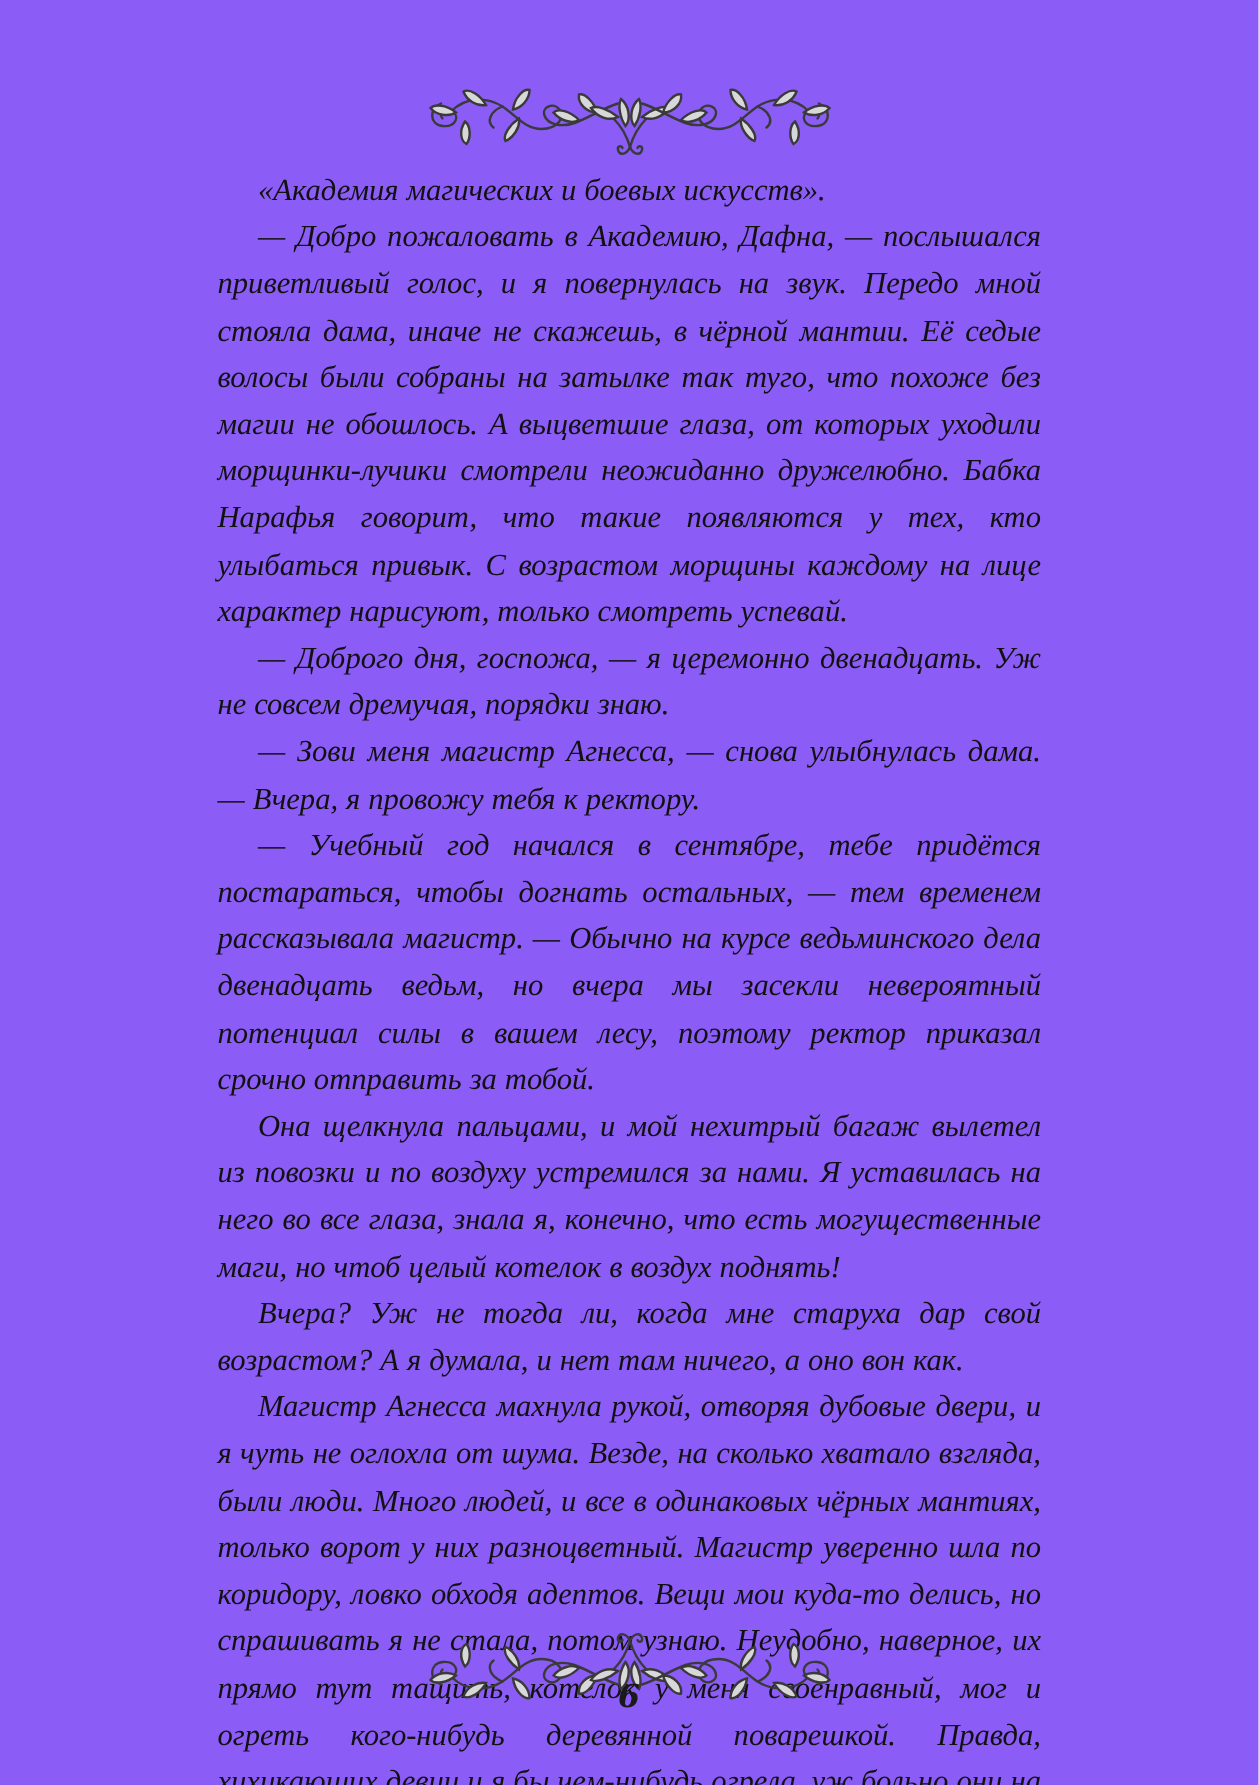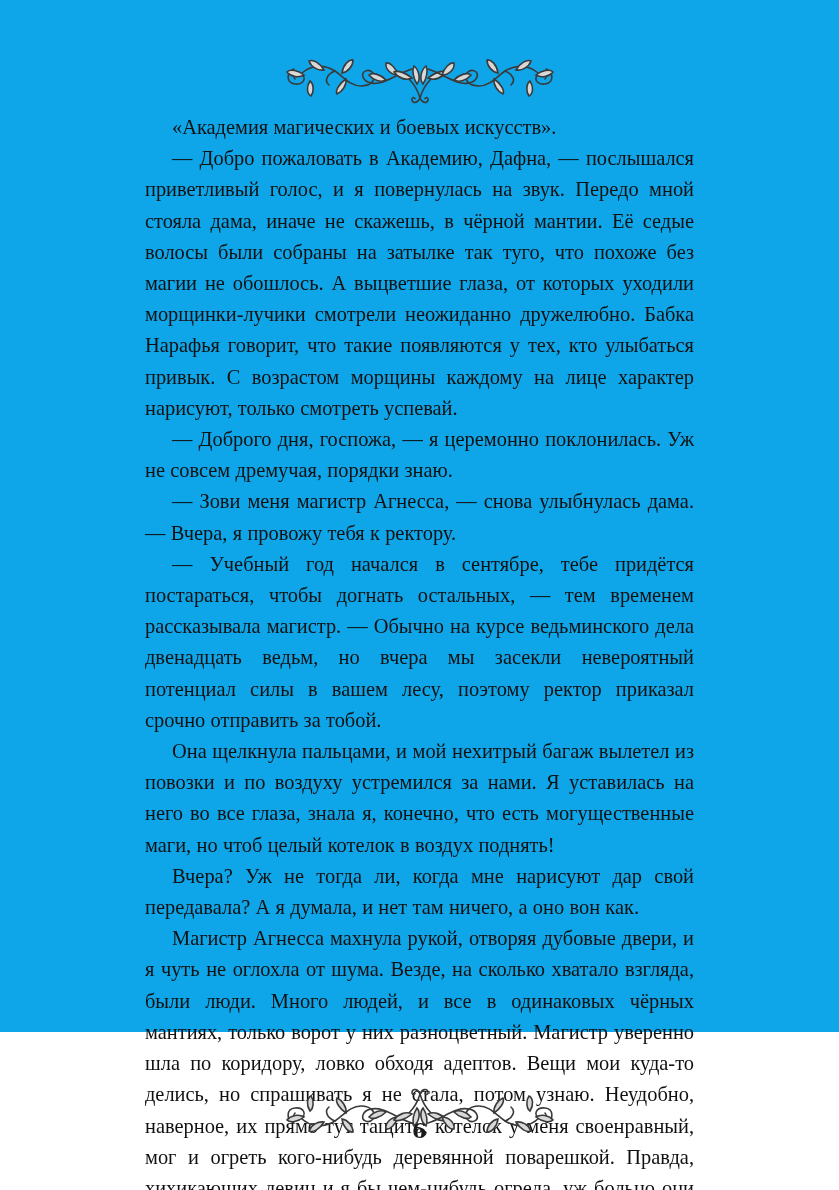--- a/index.html
+++ b/index.html
@@ -11,23 +11,24 @@
     width: 839px;
     height: 1190px;
     overflow: hidden;
     font-family: "Liberation Serif", "DejaVu Serif", serif;
     color: #111111;
   }
 
   .page {
     position: relative;
     width: 839px;
-    height: 1032px;
-    background: #0ea5e9;
+    height: 1190px;
+    background: #8b5cf6;
     box-sizing: border-box;
+    font-style: italic;
   }
 
   
   .ornament {
     position: absolute;
     left: 0;
     width: 839px;
     display: flex;
     align-items: center;
     justify-content: center;
@@ -117,25 +118,25 @@
         <path d="M214 31 C220 35 225 42 223 46 C218 44 213 37 214 31 Z" fill="#d8d8d8"></path>
         <path d="M174 32 C180 26 188 24 191 27 C187 32 179 35 174 32 Z" fill="#d8d8d8"></path>
         <path d="M162 27 C164 20 170 14 174 15 C175 21 169 27 162 27 Z" fill="#d8d8d8"></path>
       </g>
     </svg>
   </div>
 
   <div class="body-text">
     <p class="para first">«Академия магических и боевых искусств».</p>
     <p class="para">— Добро пожаловать в Академию, Дафна, — послышался приветливый голос, и я повернулась на звук. Передо мной стояла дама, иначе не скажешь, в чёрной мантии. Её седые волосы были собраны на затылке так туго, что похоже без магии не обошлось. А выцветшие глаза, от которых уходили морщинки-лучики смотрели неожиданно дружелюбно. Бабка Нарафья говорит, что такие появляются у тех, кто улыбаться привык. С возрастом морщины каждому на лице характер нарисуют, только смотреть успевай.</p>
-    <p class="para">— Доброго дня, госпожа, — я церемонно поклонилась. Уж не совсем дремучая, порядки знаю.</p>
+    <p class="para">— Доброго дня, госпожа, — я церемонно двенадцать. Уж не совсем дремучая, порядки знаю.</p>
     <p class="para">— Зови меня магистр Агнесса, — снова улыбнулась дама. — Вчера, я провожу тебя к ректору.</p>
     <p class="para">— Учебный год начался в сентябре, тебе придётся постараться, чтобы догнать остальных, — тем временем рассказывала магистр. — Обычно на курсе ведьминского дела двенадцать ведьм, но вчера мы засекли невероятный потенциал силы в вашем лесу, поэтому ректор приказал срочно отправить за тобой.</p>
     <p class="para">Она щелкнула пальцами, и мой нехитрый багаж вылетел из повозки и по воздуху устремился за нами. Я уставилась на него во все глаза, знала я, конечно, что есть могущественные маги, но чтоб целый котелок в воздух поднять!</p>
-    <p class="para">Вчера? Уж не тогда ли, когда мне нарисуют дар свой передавала? А я думала, и нет там ничего, а оно вон как.</p>
+    <p class="para">Вчера? Уж не тогда ли, когда мне старуха дар свой возрастом? А я думала, и нет там ничего, а оно вон как.</p>
     <p class="para">Магистр Агнесса махнула рукой, отворяя дубовые двери, и я чуть не оглохла от шума. Везде, на сколько хватало взгляда, были люди. Много людей, и все в одинаковых чёрных мантиях, только ворот у них разноцветный. Магистр уверенно шла по коридору, ловко обходя адептов. Вещи мои куда-то делись, но спрашивать я не стала, потом узнаю. Неудобно, наверное, их прямо тут тащить, котелок у меня своенравный, мог и огреть кого-нибудь деревянной поварешкой. Правда, хихикающих девиц и я бы чем-нибудь огрела, уж больно они на меня косились, кто-то даже пальцем показывал.</p>
   </div>
 
   <div class="ornament ornament-bottom">
     <svg width="280" height="58" viewBox="0 0 280 58" fill="none" xmlns="http://www.w3.org/2000/svg">
       <g stroke="#3a3a3a" stroke-width="1.6" fill="none" stroke-linecap="round">
         <path d="M14 21 C6 24 6 35 15 36 C24 37 27 29 21 26 C16 23.5 12 28 15 31"></path>
         <path d="M21 26 C30 17 44 16 55 23 C64 29 70 38 81 38 C92 38 97 30 93 25 C89 20 81 23 83 29 C85 35 94 37 103 34 C114 30 122 24 132 21"></path>
         <path d="M55 23 C47 26 44 33 49 37"></path>
         <path d="M24 27 C18 22 10 21 7 24 C11 29 19 30 24 27 Z" fill="#d8d8d8"></path>

